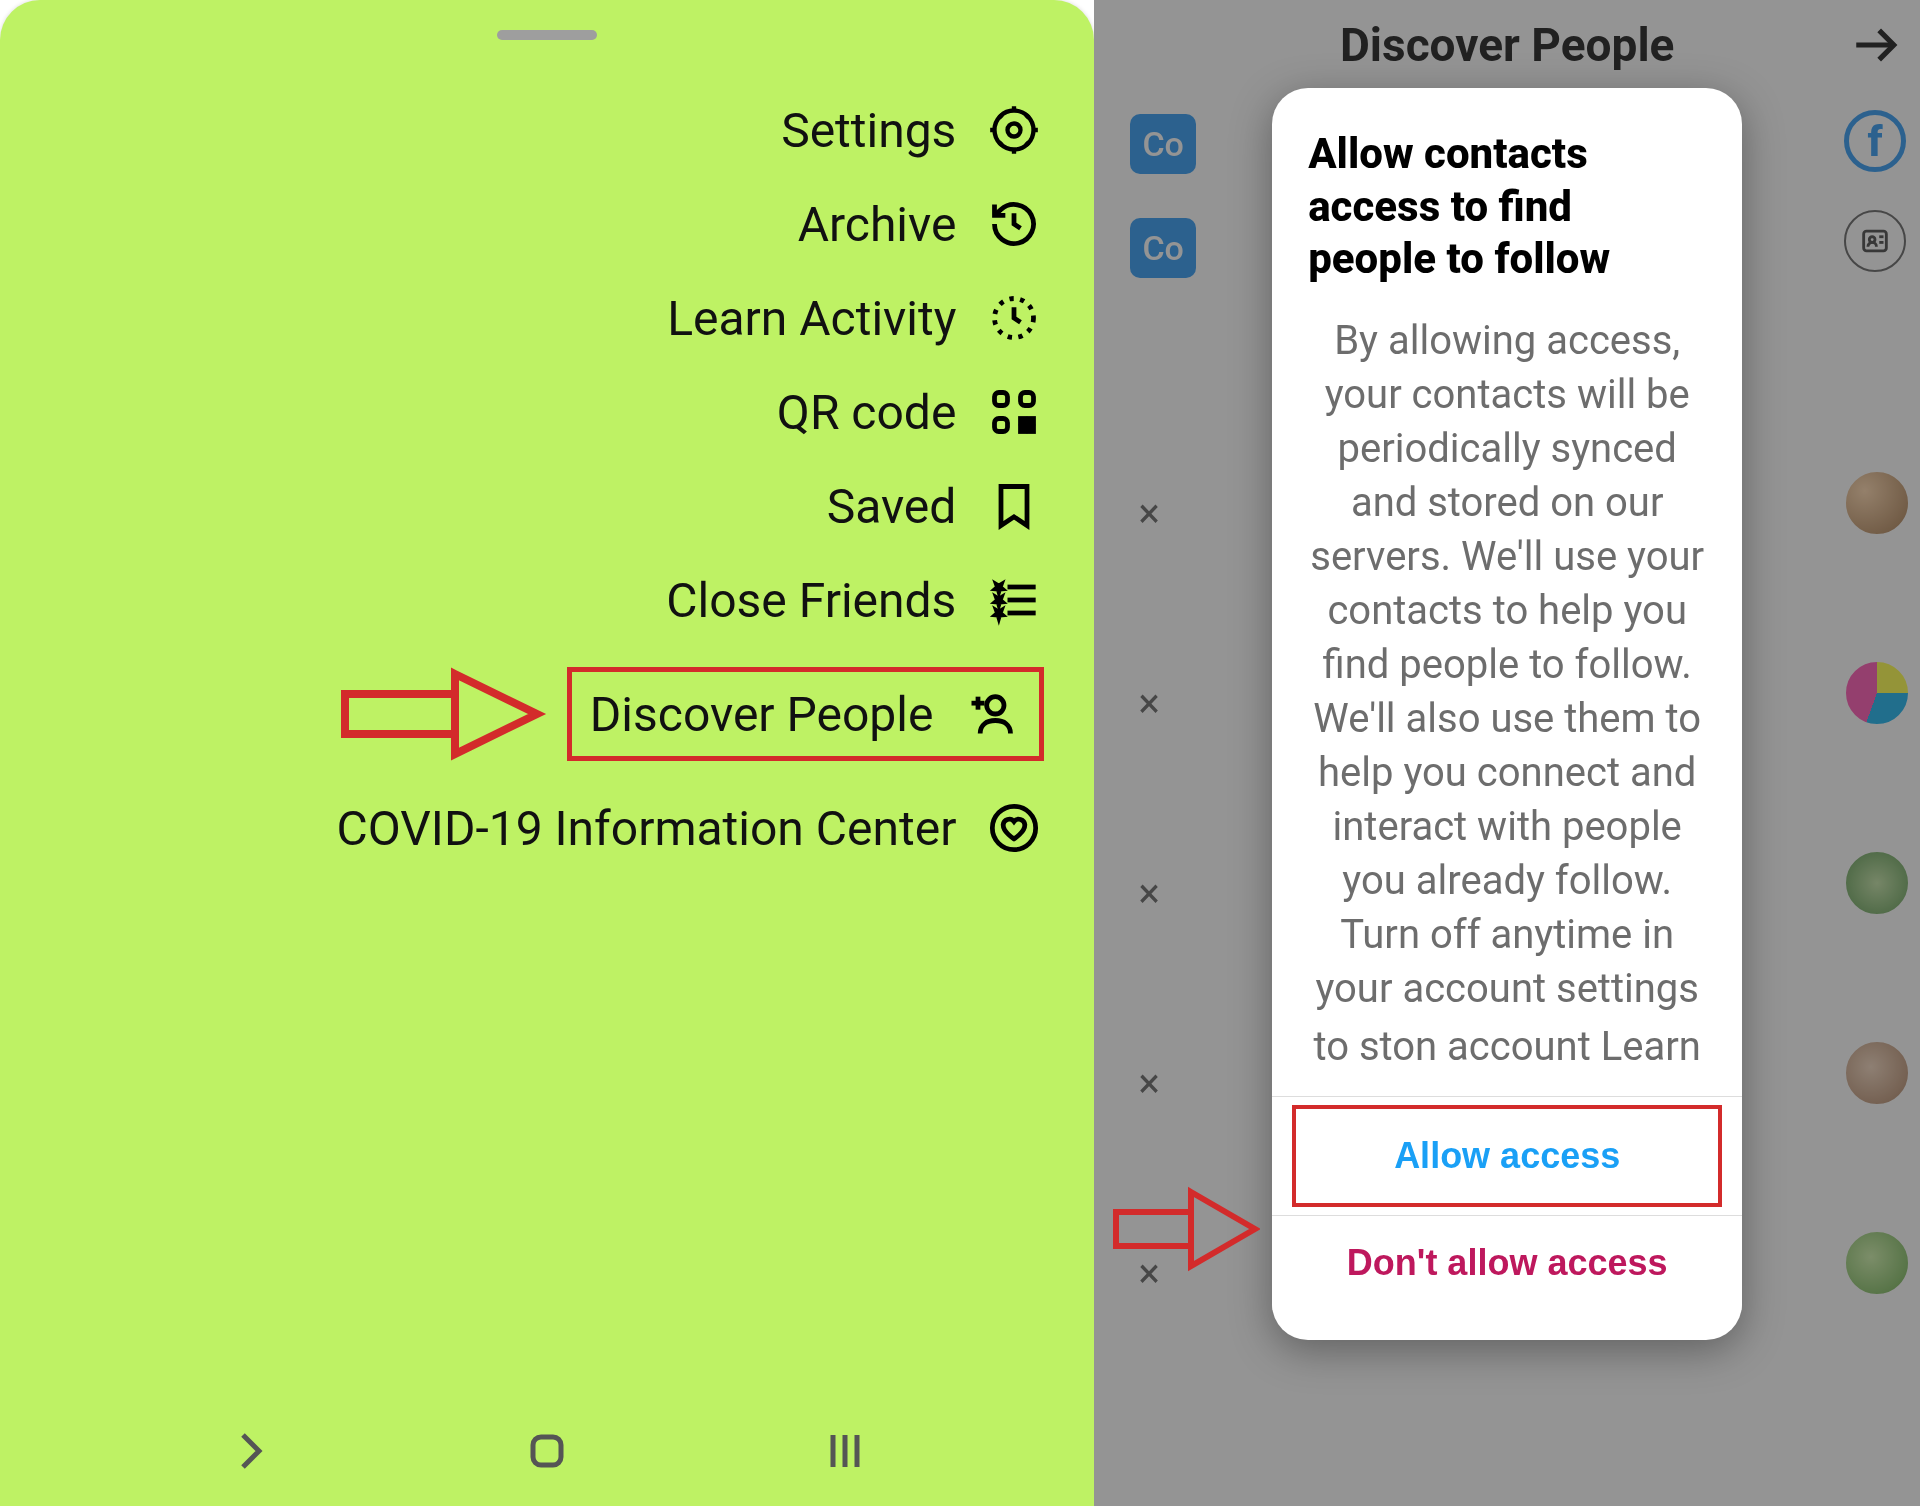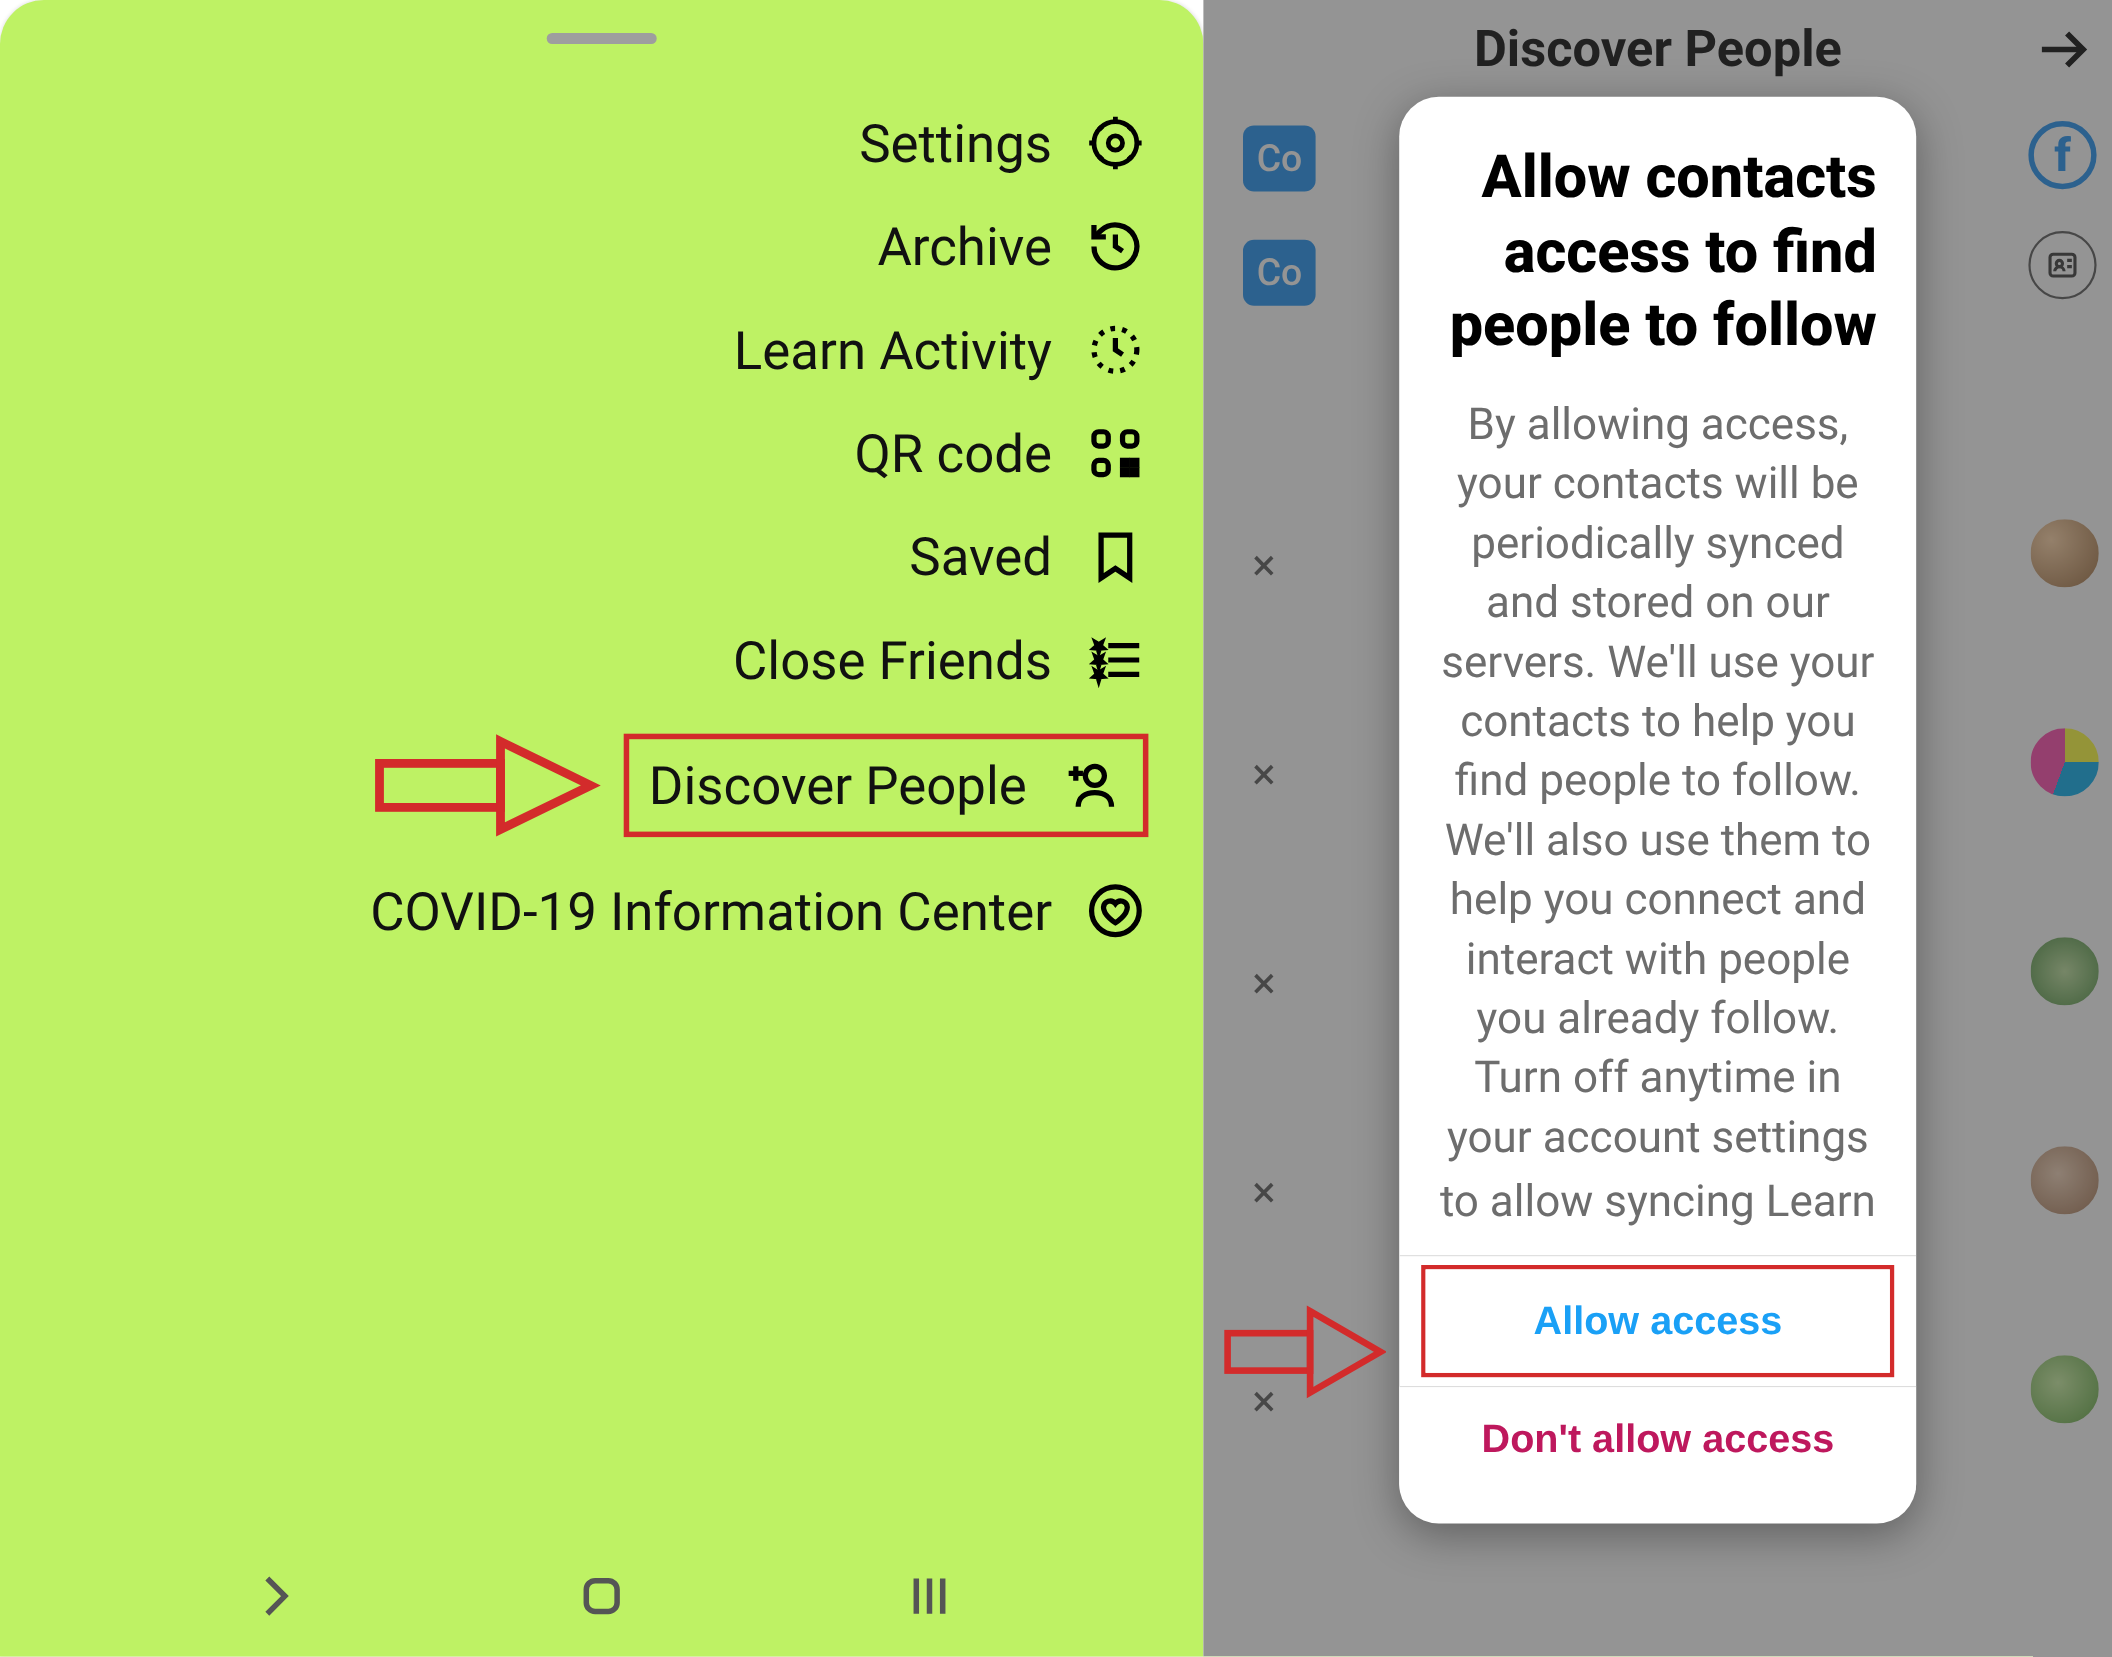--- a/index.html
+++ b/index.html
@@ -187,23 +187,23 @@
       left: 50%;
       transform: translateX(-50%);
       width: 470px;
       background: #fff;
       border-radius: 36px;
       padding: 40px 36px 30px;
       box-shadow: 0 10px 40px rgba(0,0,0,0.35);
       overflow: hidden;
     }
     .dialog-title {
-      font-size: 54px;
+      font-size: 42px;
       font-weight: 800;
-      text-align: right;
+      text-align: left;
       line-height: 1.25;
       margin-bottom: 28px;
     }
     .dialog-body {
       font-size: 40px;
       color: #6d6d6d;
       text-align: center;
       line-height: 1.35;
     }
     .dialog-body .truncated {
@@ -416,21 +416,21 @@
     <span class="avatar" style="top:1040px;background:radial-gradient(circle at 40% 40%,#f1d1b6,#a47350)"></span>
     <span class="avatar" style="top:1230px;background:radial-gradient(circle at 40% 40%,#c9f0a0,#5aa33a)"></span>
   </div>
 
   <div class="dim-overlay"></div>
 
   <div class="dialog">
     <div class="dialog-title">Allow contacts access to find people to follow</div>
     <div class="dialog-body">
       <span>By allowing access, your contacts will be periodically synced and stored on our servers. We'll use your contacts to help you find people to follow. We'll also use them to help you connect and interact with people you already follow. Turn off anytime in your account settings</span>
-      <span class="truncated">to allow syncing  Learn</span>
+      <span class="truncated">to ston account  Learn</span>
     </div>
     <div class="dialog-footer">
       <div class="primary-highlight">
         <button class="dialog-btn primary">Allow access</button>
       </div>
       <button class="dialog-btn secondary">Don't allow access</button>
     </div>
   </div>
 
   <div class="arrow-annotation-right">

